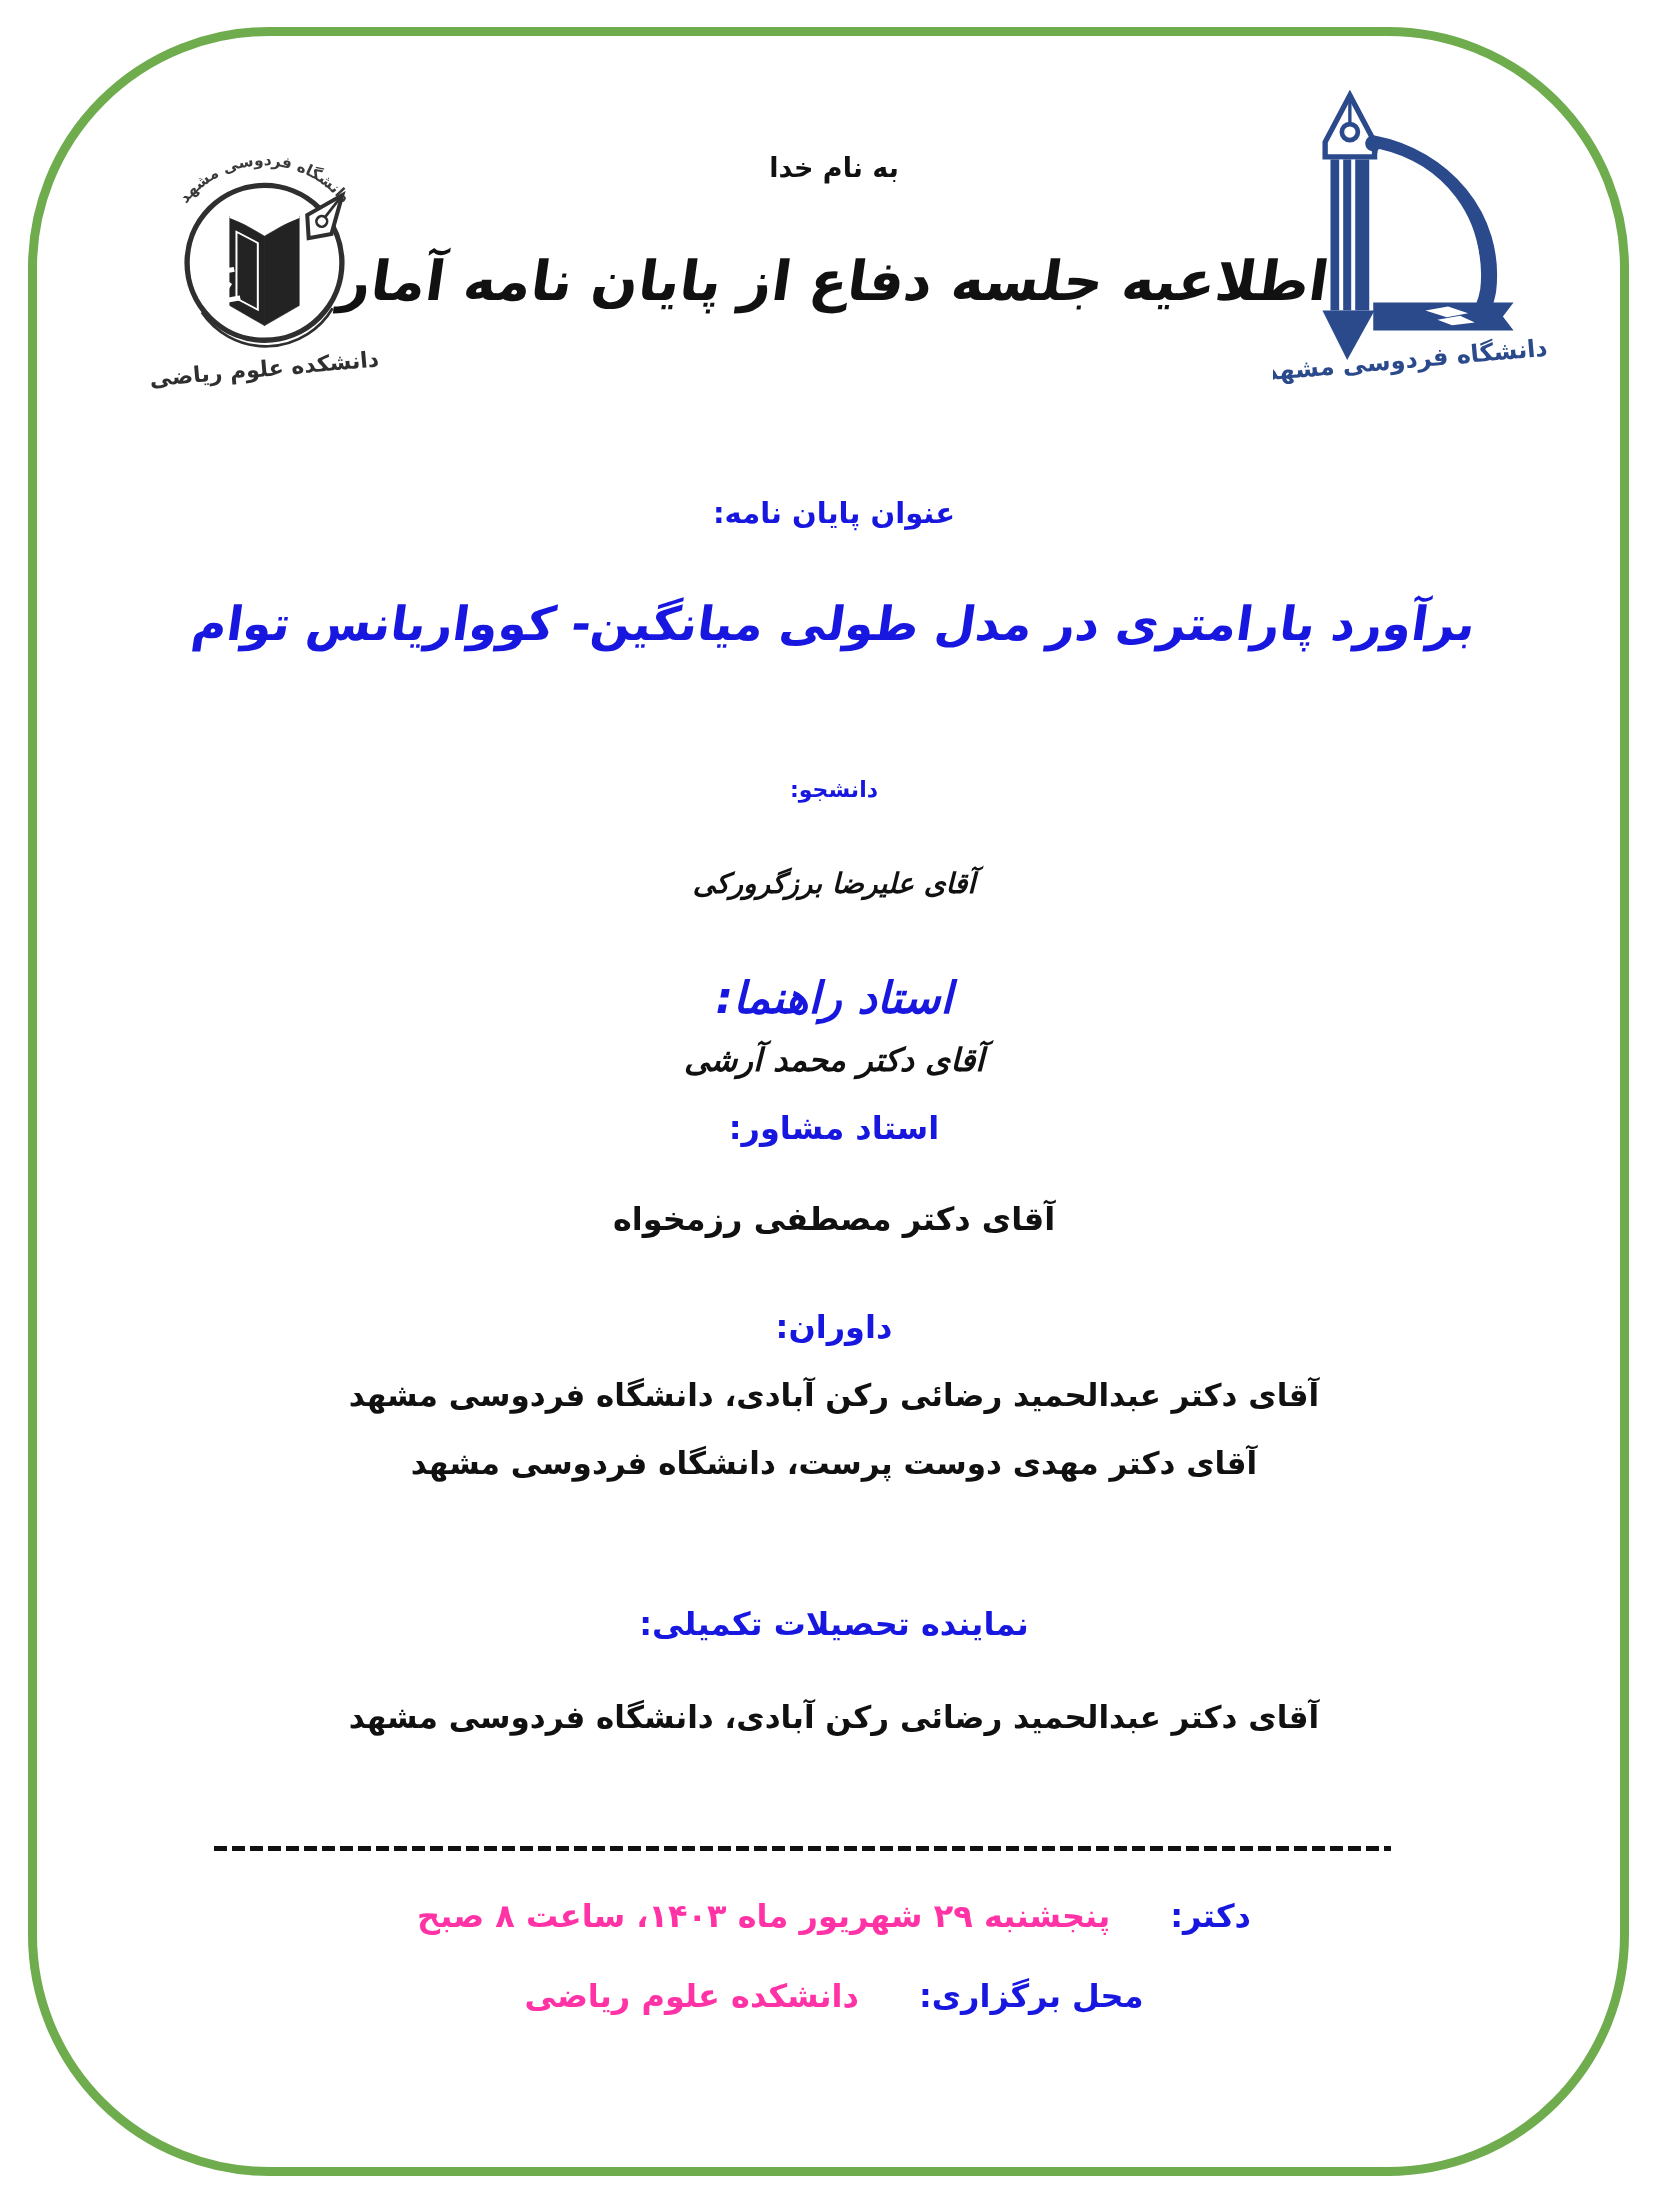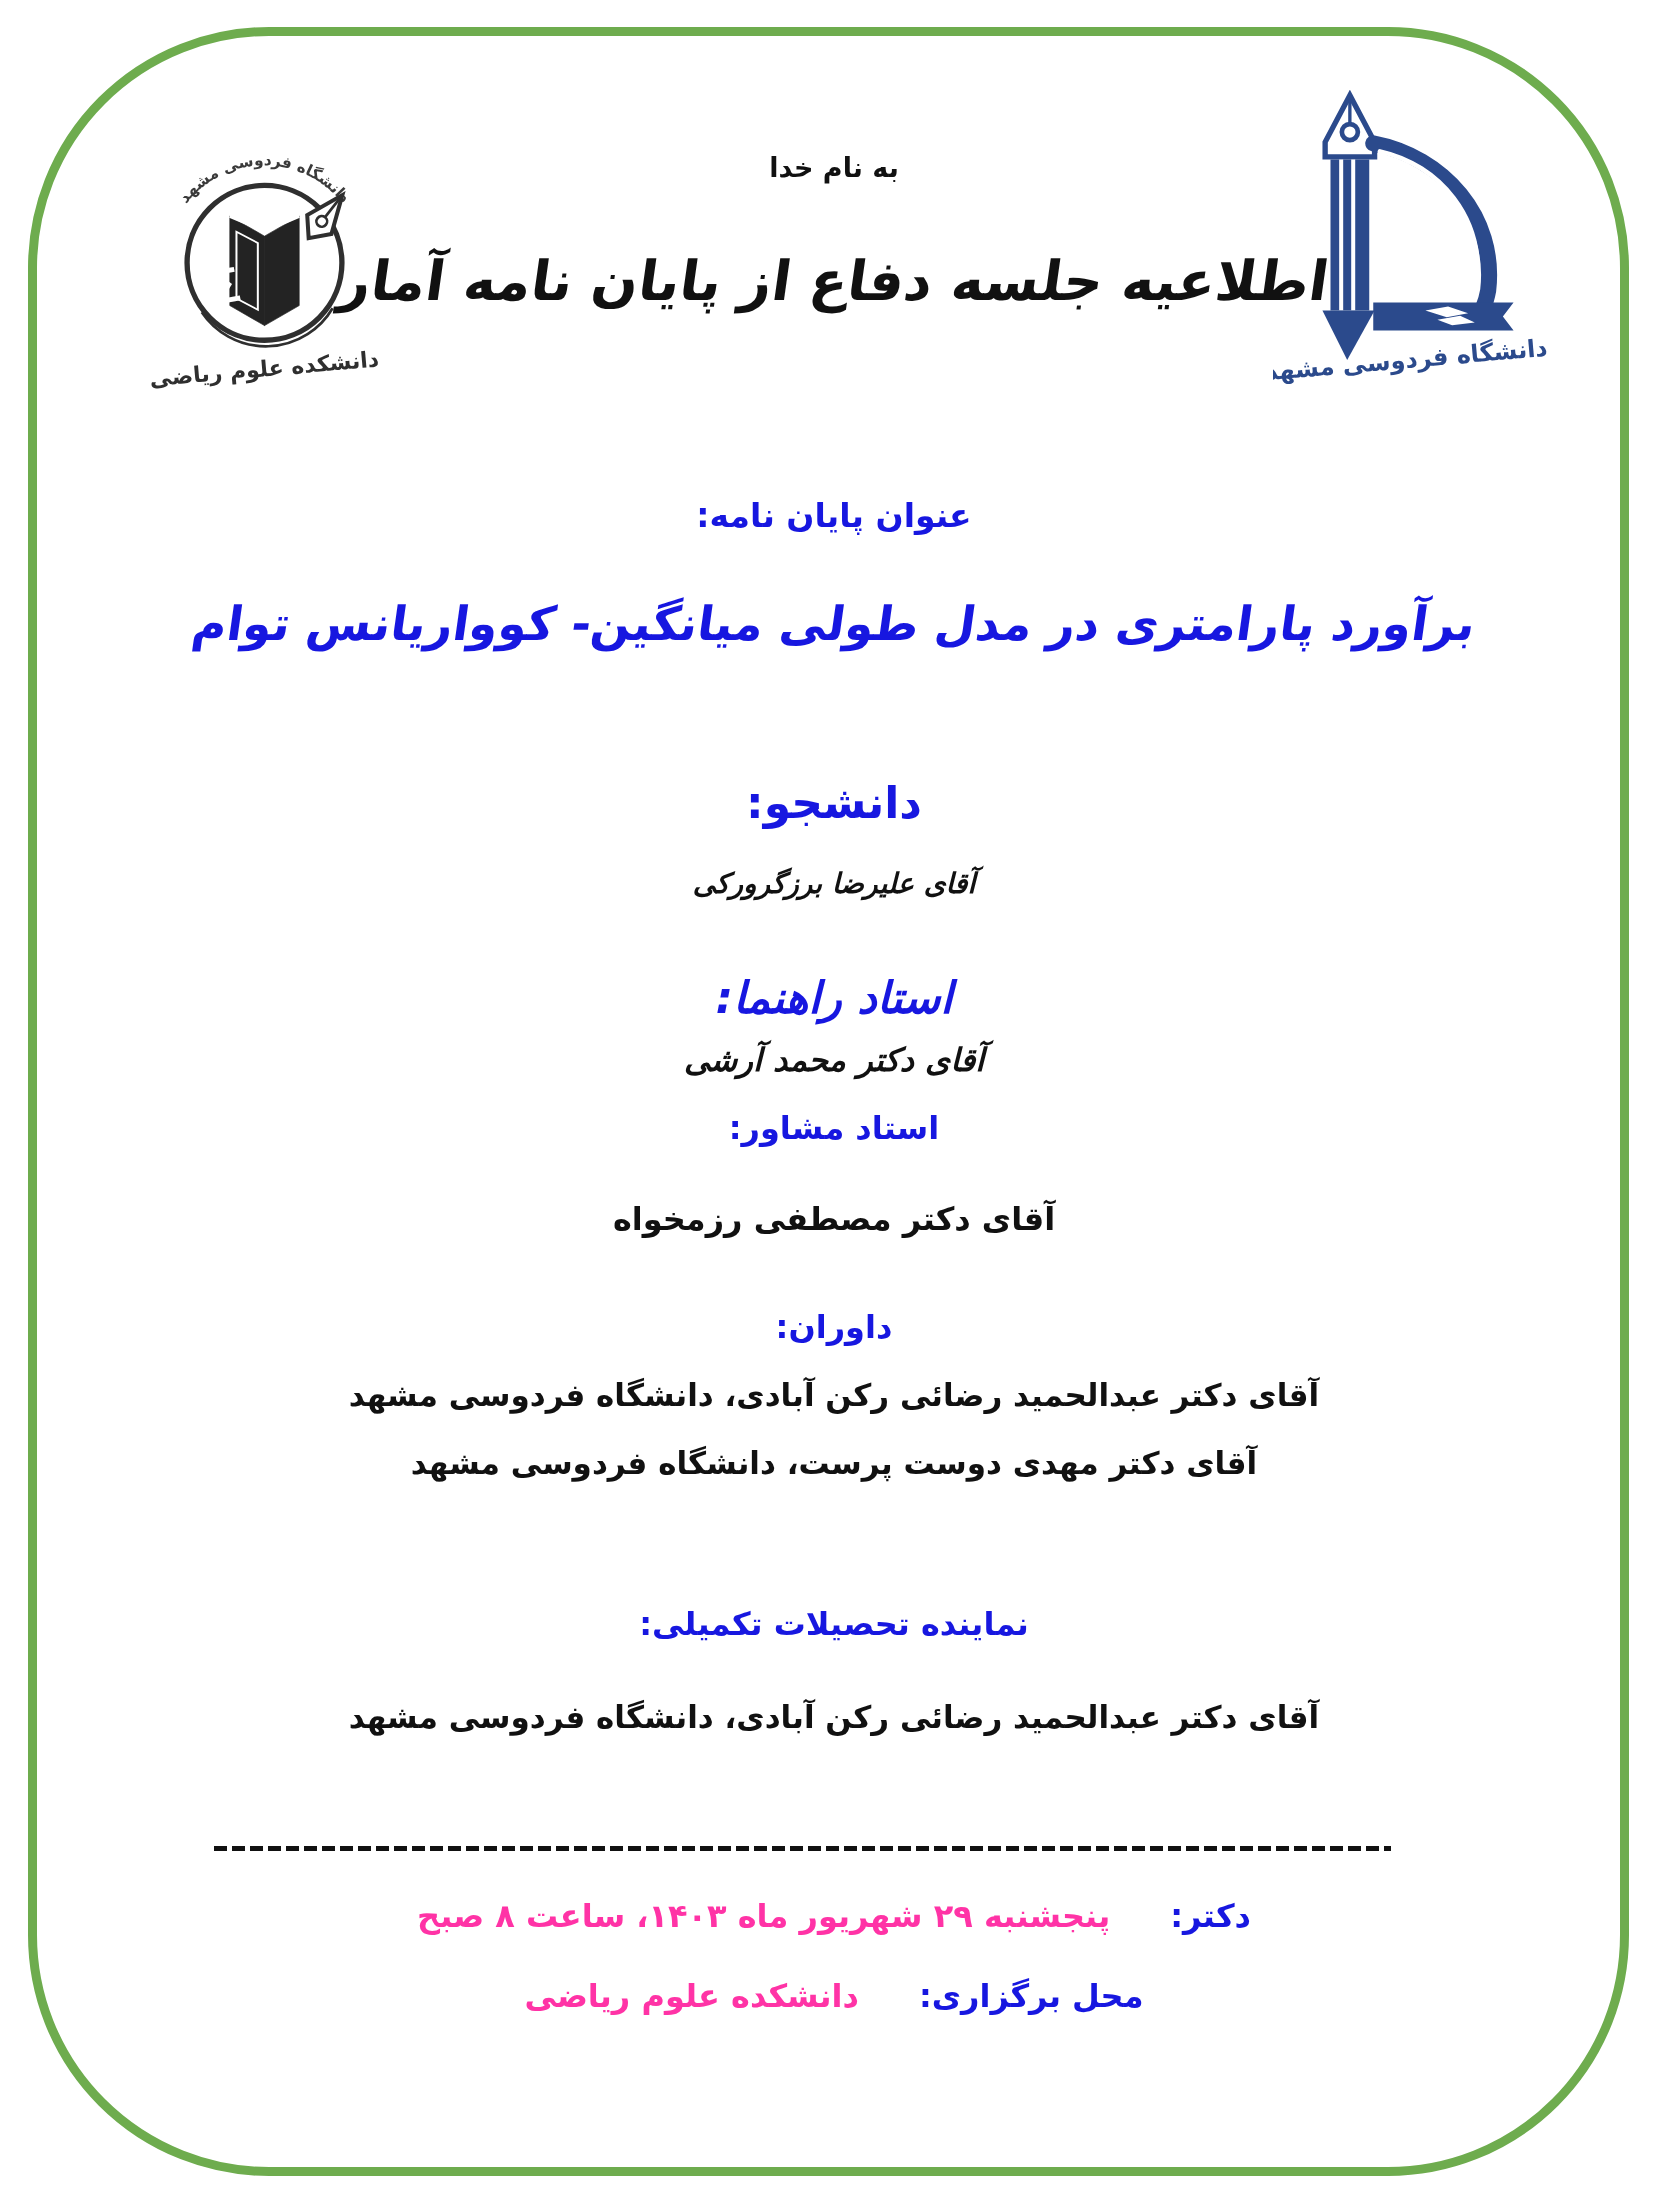--- a/index.html
+++ b/index.html
@@ -26,23 +26,23 @@
     white-space:nowrap;
   }
   .blue  { color:var(--blue,#1717e0); }
   .pink  { color:var(--pink,#ff33a6); }
   .navy-fill   { fill:var(--navy,#2b4a8c); }
   .navy-stroke { stroke:var(--navy,#2b4a8c); }
   .calligraphy { transform:skewX(-8deg); }
 
   .row-bismillah     { top:152px;  font-size:27px; }
   .row-main-title    { top:249px;  font-size:55px; }
-  .row-thesis-label  { top:496px;  font-size:33px; }
+  .row-thesis-label  { top:496px;  font-size:29px; }
   .row-thesis-title  { top:596px;  font-size:47px; }
-  .row-student-label { top:777px; font-size:44px; }
+  .row-student-label { top:777px; font-size:22px; }
   .row-student-name  { top:867px; font-size:28px;font-style:italic; }
   .row-sup-label     { top:972px; font-size:44px;font-style:italic; }
   .row-sup-name      { top:1041px; font-size:32px;font-style:italic; }
   .row-adv-label     { top:1109px; font-size:32px;text-align:center; }
   .row-adv-name      { top:1176px; font-size:32px;margin-top:24px; }
   .row-ref-label     { top:1308px; font-size:32px; }
   .row-ref-1         { top:1377px; font-size:31px; }
   .row-ref-2         { top:1445px; font-size:31px; }
   .row-rep-label     { top:1605px; font-size:32px;text-align:center; }
   .row-rep-name      { top:1699px; font-size:31px; }

